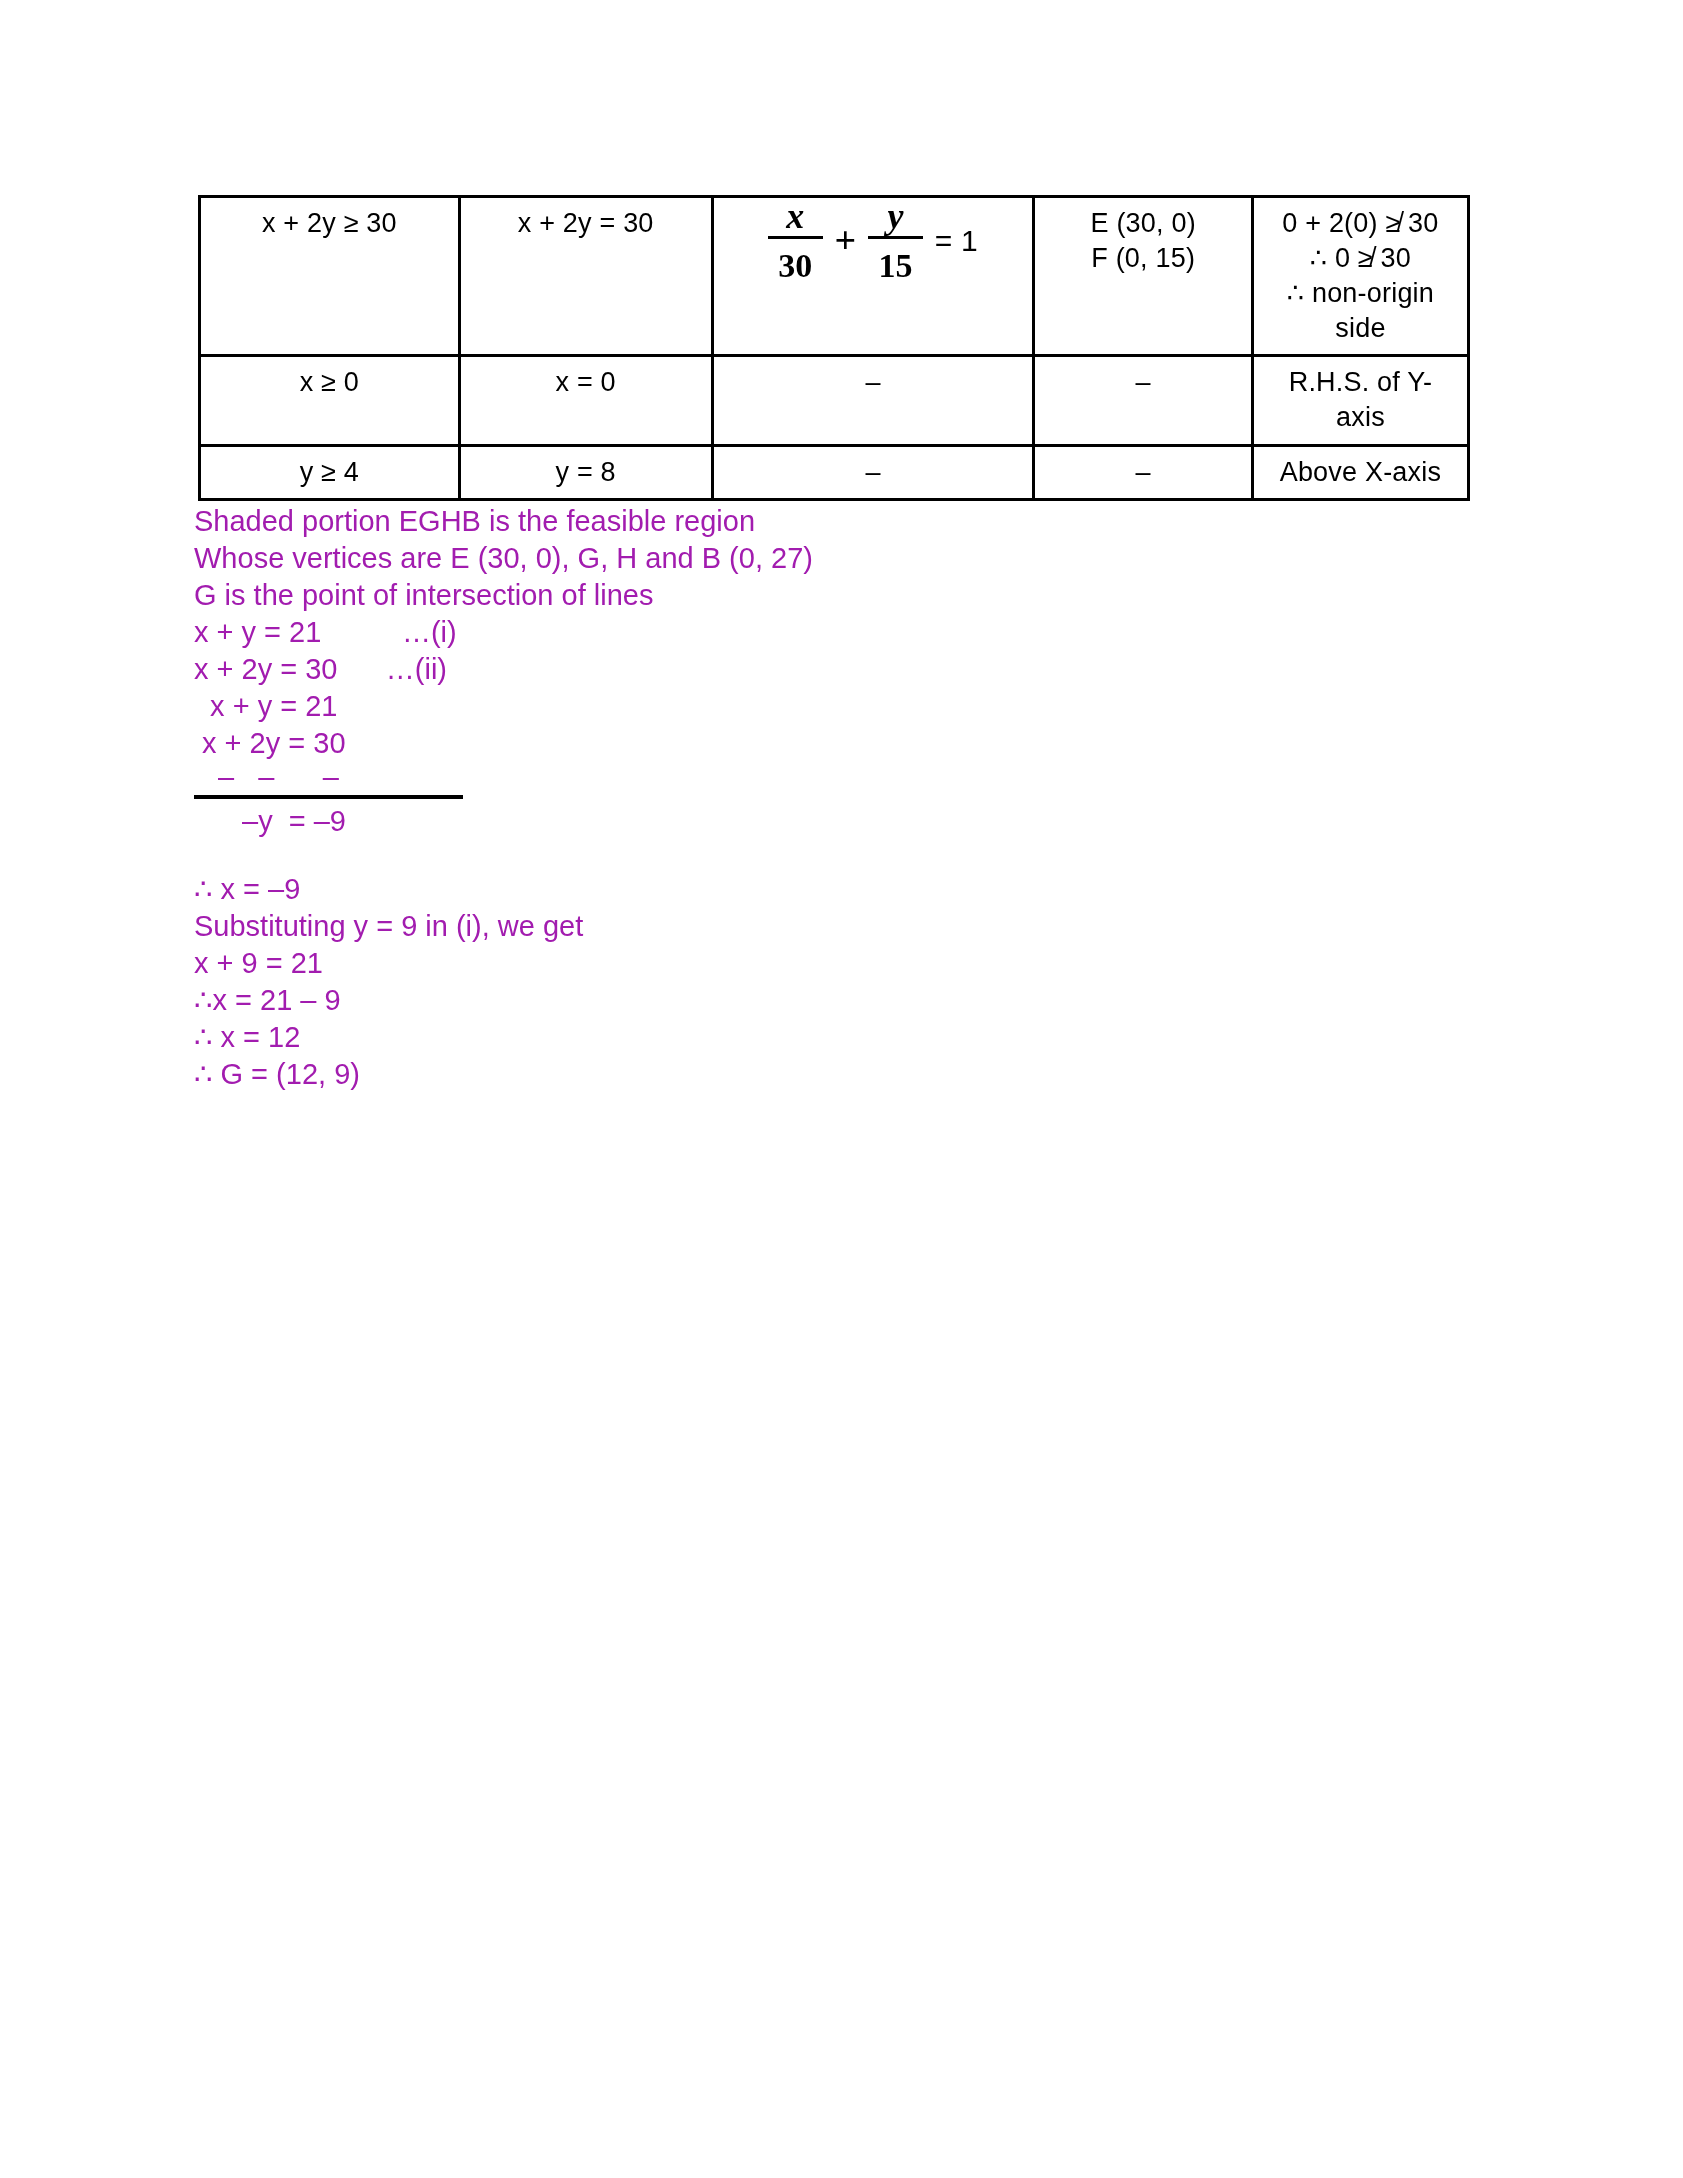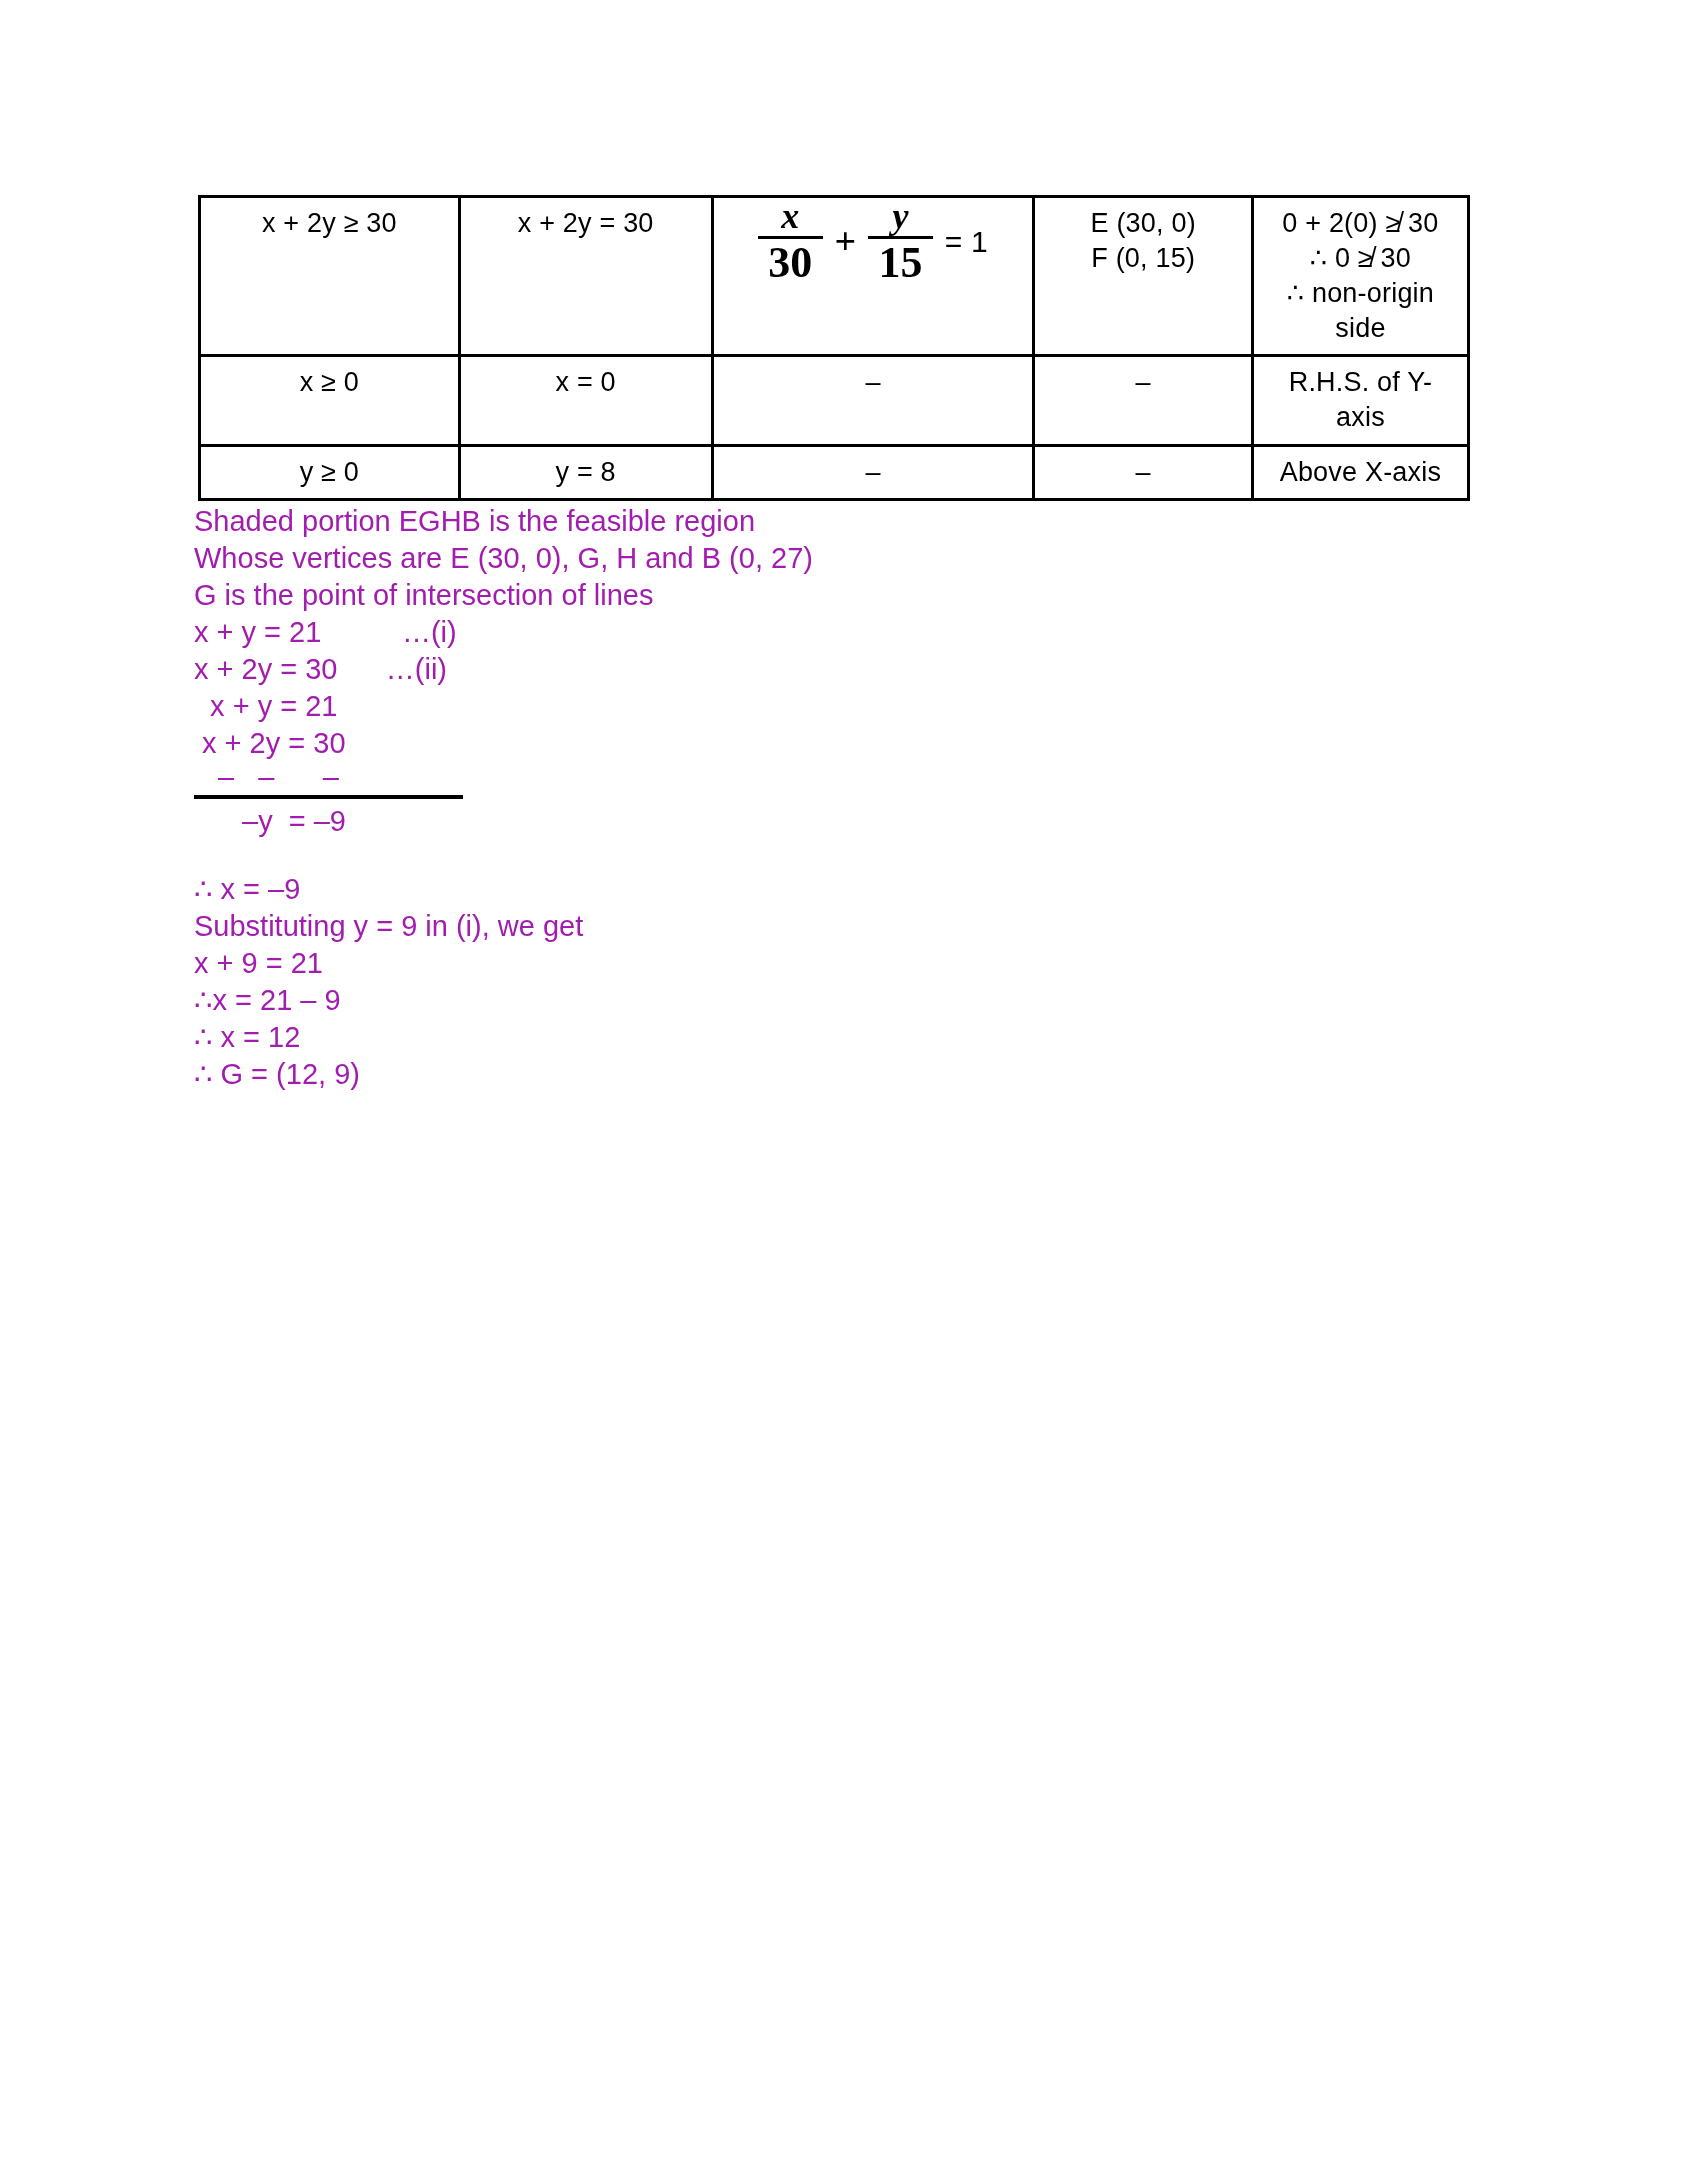--- a/index.html
+++ b/index.html
@@ -81,23 +81,23 @@
     font-size: 36px;
     font-weight: 700;
     padding: 0 10px 2px 10px;
   }
   .frac .bar {
     width: 100%;
     height: 3px;
     background: #000;
   }
   .frac .den {
-    font-size: 44px;
+    font-size: 34px;
     font-weight: 700;
-    padding: 2px 10px 0 10px;
+    padding: 10px 10px 0 10px;
   }
   .op-plus {
     font-size: 38px;
     font-weight: 700;
     font-family: "Liberation Serif", serif;
   }
   .eq-right {
     font-size: 30px;
     font-family: "Liberation Sans", sans-serif;
     white-space: nowrap;
@@ -193,21 +193,21 @@
         <td>x = 0</td>
         <td class="dash-cell">–</td>
         <td class="dash-cell">–</td>
         <td class="cell-lines">
           <span>R.H.S. of Y-</span>
           <span>axis</span>
         </td>
       </tr>
 
       <tr class="row-3">
-        <td>y ≥ 0</td>
+        <td>y ≥ 4</td>
         <td>y = 8</td>
         <td class="dash-cell">–</td>
         <td class="dash-cell">–</td>
         <td class="cell-lines">
           <span>Above X-axis</span>
         </td>
       </tr>
     </tbody>
   </table>
 

